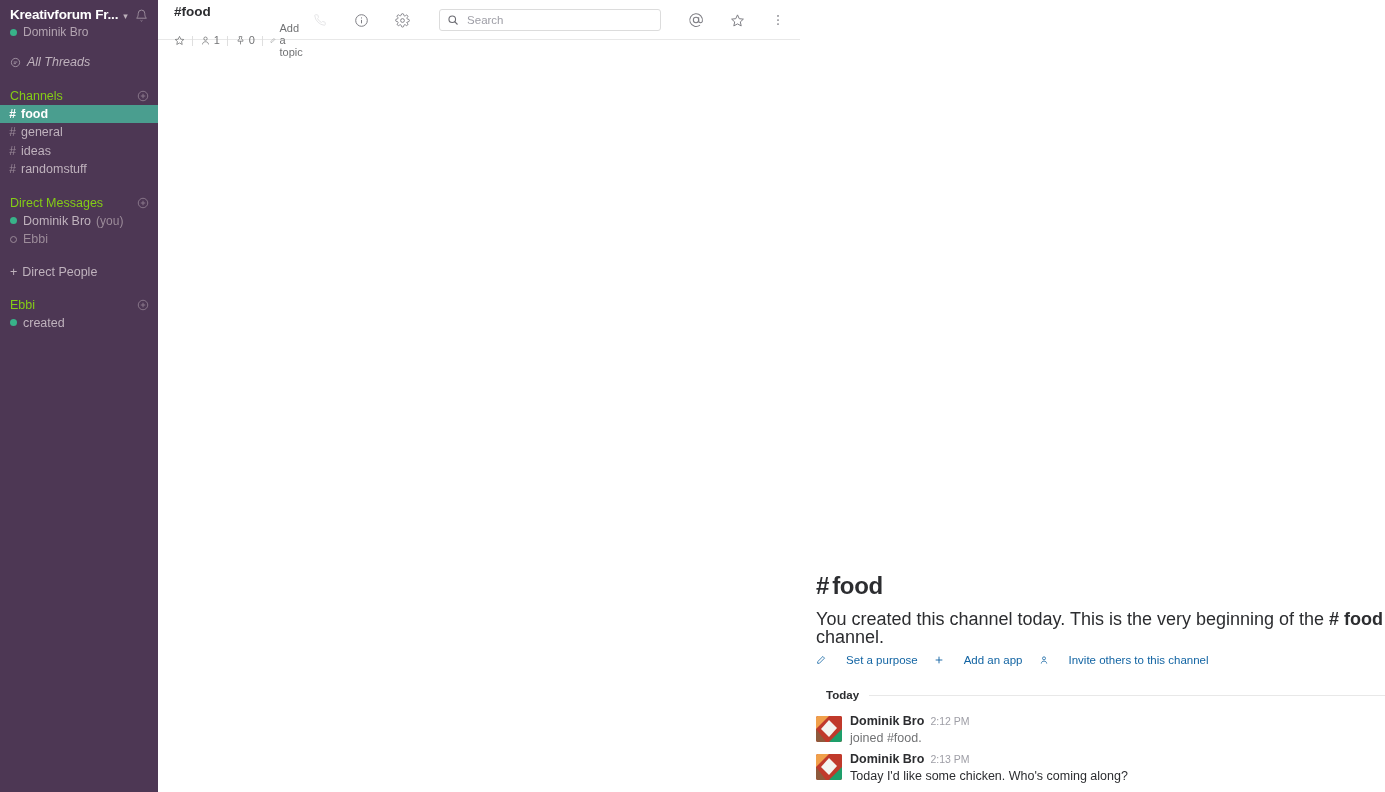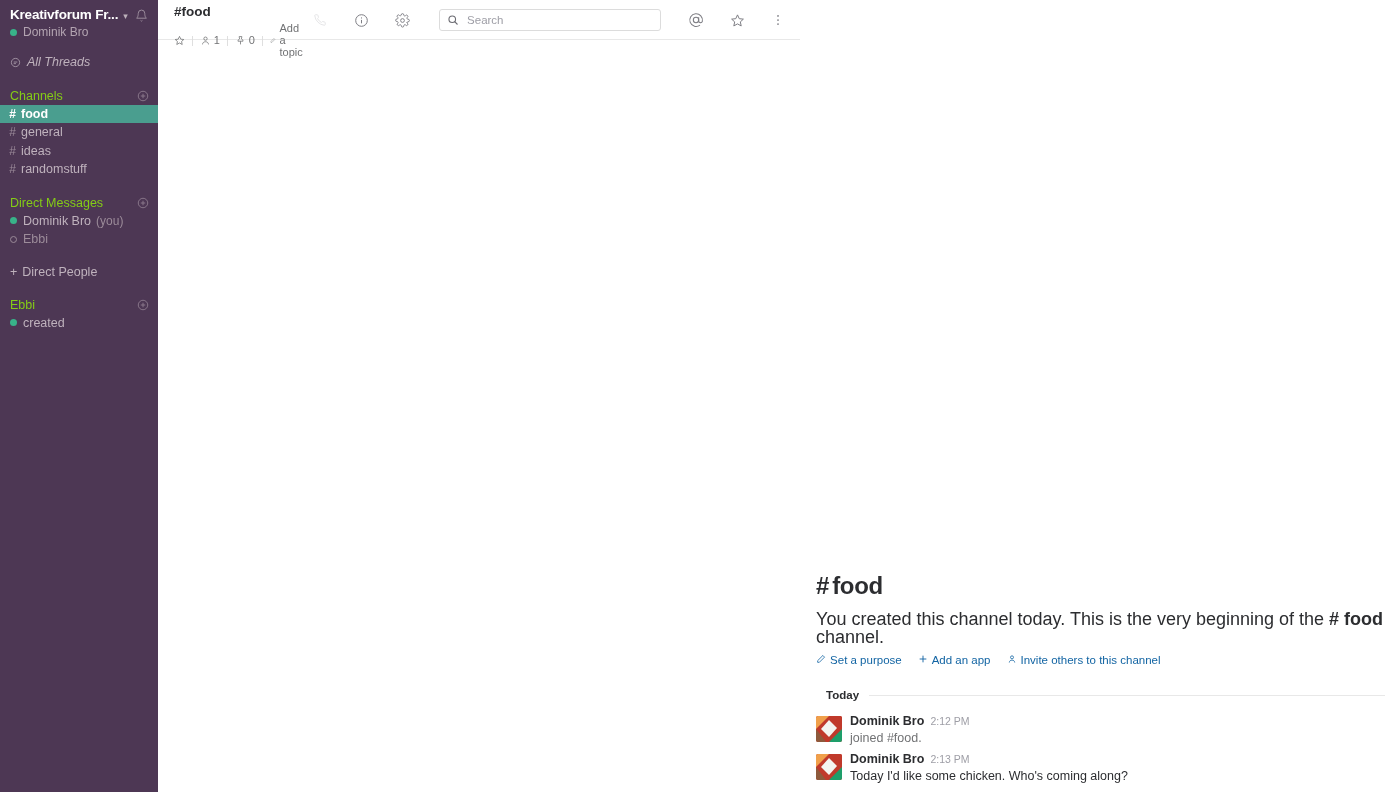--- a/index.html
+++ b/index.html
@@ -150,21 +150,21 @@
   }
   .intro-title .h { margin-right: 3px; }
   .intro-text { font-size: 18px; color: #2c2d30; line-height: 18px; }
   .intro-text b { font-weight: bold; }
   .intro-actions {
     display: flex; align-items: center; margin-top: 8px;
     font-size: 11.5px; color: #1264a3;
   }
   .intro-actions a {
     color: #1264a3; text-decoration: none; cursor: pointer;
-    display: inline-flex; align-items: flex-start; margin-right: 16px;
+    display: inline-flex; align-items: center; margin-right: 16px; gap: 16px;
   }
   .intro-actions a .ic { margin-right: 4px; display: inline-flex; }
 
   .day-divider {
     display: flex; align-items: center; margin: 22px 16px 10px 16px;
     position: relative; height: 14px;
   }
   .day-divider .line { flex: 1 1 auto; height: 1px; background: #e8e8e8; }
   .day-divider .lbl {
     font-size: 11.5px; font-weight: bold; color: #2c2d30;

